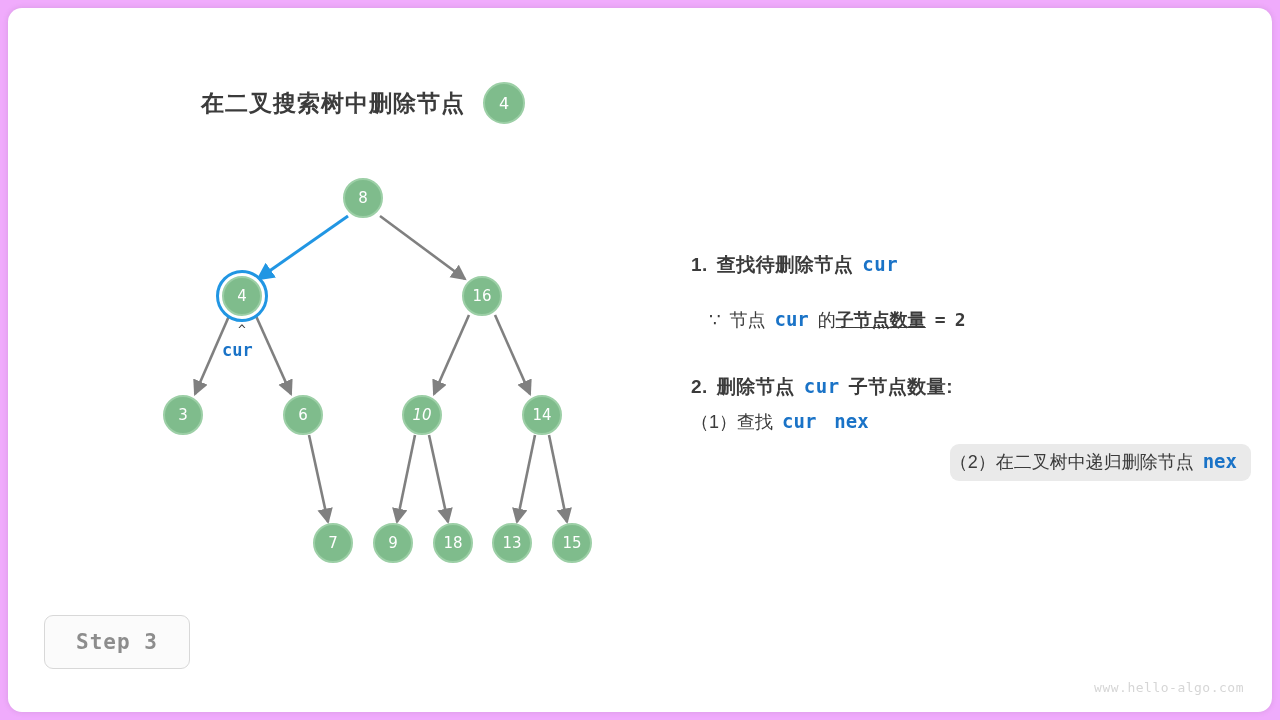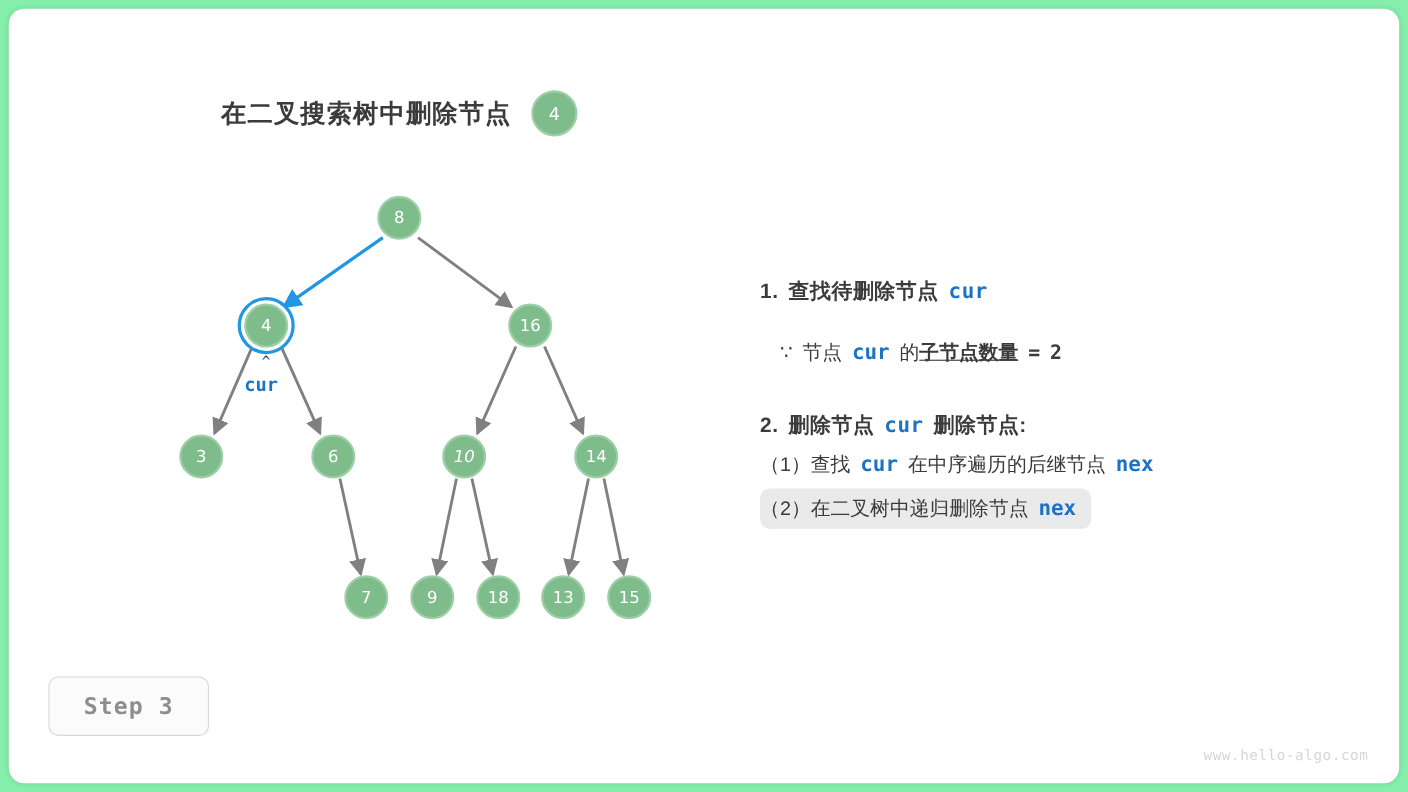--- a/index.html
+++ b/index.html
@@ -5,21 +5,22 @@
   html, body {
     margin: 0; padding: 0;
     width: 1280px; height: 720px;
     background: #ffffff;
     font-family: "Liberation Sans", "DejaVu Sans", sans-serif;
     overflow: hidden;
   }
   #canvas {
     position: relative;
     width: 1280px; height: 720px;
-    background: #86efac;
+    background: #f0abfc;
+    text-align: right;
   }
   .card {
     position: absolute;
     left: 8px; top: 8px;
     width: 1264px; height: 704px;
     background: #ffffff;
     border-radius: 14px;
     box-shadow: 0 0 6px rgba(0,0,0,0.10);
     overflow: hidden;
   }
@@ -231,30 +232,29 @@
         <span class="mono-dark">2</span>
       </div>
 
       <div class="line step2">
         <span>2.</span>
         <span class="sp"></span>
         <span>删除节点</span>
         <span class="sp"></span>
         <span class="mono-blue">cur</span>
         <span class="sp"></span>
-        <span>删除节点:</span>
+        <span>子节点数量:</span>
       </div>
 
       <div class="line sub">
         <span>（1）</span>
         <span>查找</span>
         <span class="sp"></span>
         <span class="mono-blue">cur</span>
         <span class="sp"></span>
-        <span>在中序遍历的后继节点</span>
         <span class="sp"></span>
         <span class="mono-blue">nex</span>
       </div>
 
       <div class="line sub highlighted">
         <span>（2）</span>
         <span>在二叉树中递归删除节点</span>
         <span class="sp"></span>
         <span class="mono-blue">nex</span>
       </div>

